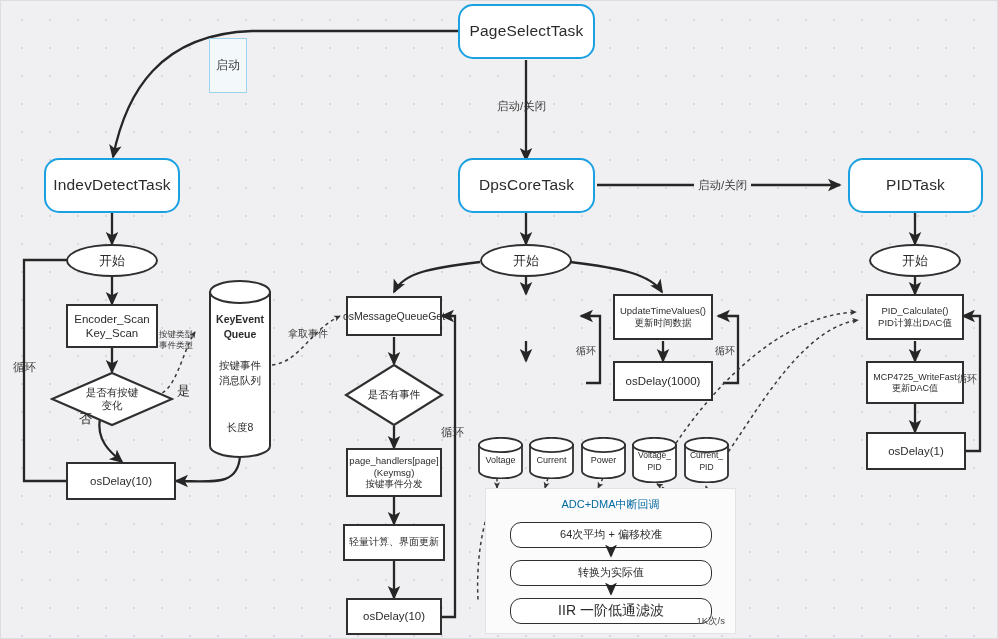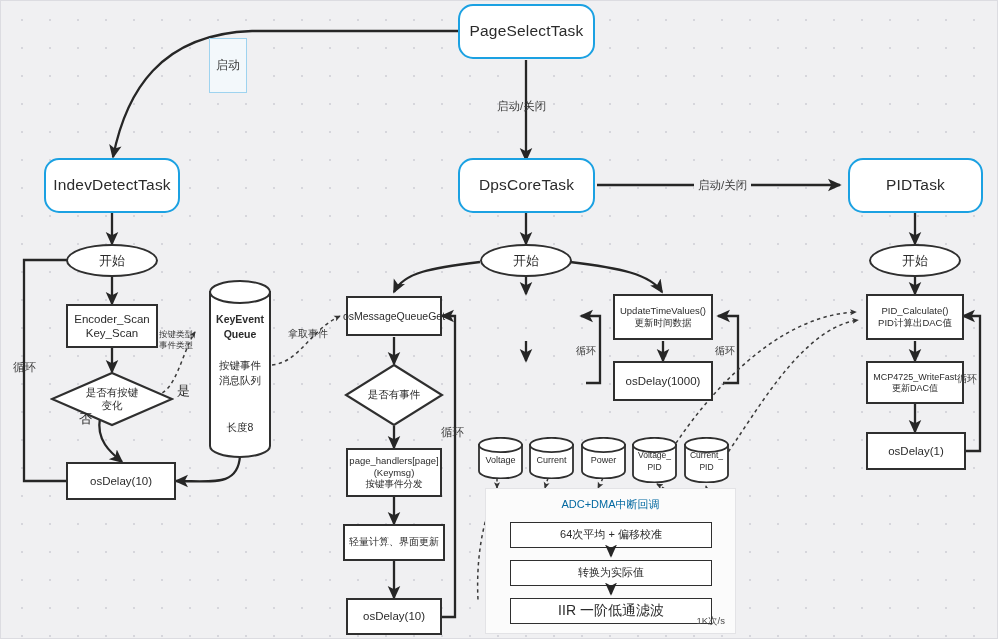--- a/index.html
+++ b/index.html
@@ -49,21 +49,21 @@
     border-radius: 15px;
     font-size: 15.5px;
     letter-spacing: .2px;
   }
   
   .proc {
     background: #ffffff;
     border: 2px solid #2f2f2f;
     font-size: 11.5px;
   }
-  .proc.thin { border-width: 1.6px; }
+  .proc.thin { border-width: 1.6px; border-radius: 11px; }
   
   .ellipse {
     background: #ffffff;
     border: 2px solid #2f2f2f;
     border-radius: 50%;
     font-size: 13px;
   }
   
   .diamond-wrap {
     position: absolute;

